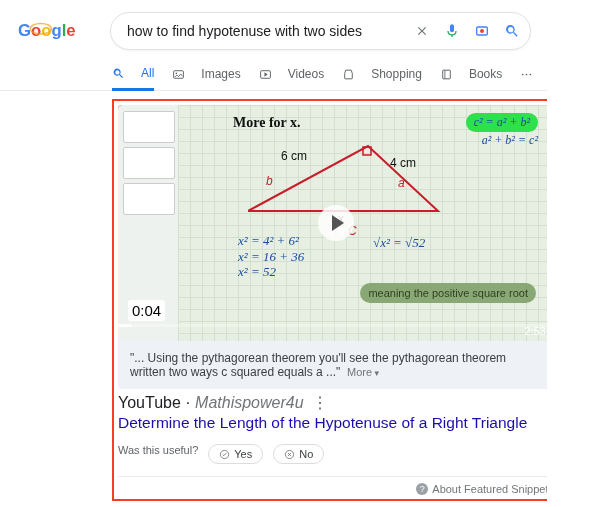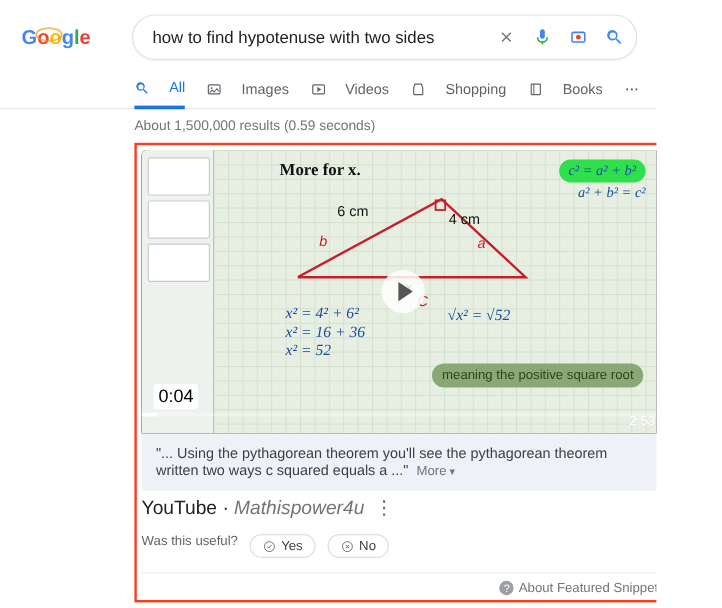--- a/index.html
+++ b/index.html
@@ -27,21 +27,21 @@
     background-image:linear-gradient(#d4e0cf 1px,transparent 1px),linear-gradient(90deg,#d4e0cf 1px,transparent 1px);
     background-size:12px 12px}
   .sidebar{position:absolute;left:0;top:0;width:60px;height:100%;background:#eef2ee;display:flex;flex-direction:column;gap:4px;padding:6px 5px;box-sizing:border-box}
   .thumb{width:100%;height:30px;background:#fff;border:1px solid #ccc;border-radius:2px}
   .solve{position:absolute;left:115px;top:10px;font:bold 14px Georgia,serif;color:#111}
   .formula-bubble{position:absolute;right:16px;top:8px;background:#2ee04b;color:#1a4b9c;padding:2px 8px;border-radius:10px;font:italic 12px serif}
   .formula2{position:absolute;right:16px;top:28px;color:#1a4b9c;font:italic 12px serif}
   .tri{position:absolute;left:130px;top:36px}
   .tri-lbl{position:absolute;font:12px/1 Arial}
   .lbl-6{left:163px;top:45px;color:#111}
-  .lbl-4{left:256px;top:52px;color:#111}
+  .lbl-4{left:272px;top:52px;color:#111}
   .lbl-b{left:148px;top:70px;color:#c81e2b;font-style:italic}
   .lbl-a{left:280px;top:72px;color:#c81e2b;font-style:italic}
   .lbl-x{left:220px;top:108px;color:#111}
   .lbl-c{left:230px;top:120px;color:#c81e2b;font-style:italic}
   .math-lines{position:absolute;left:120px;top:128px;color:#1a4b9c;font:italic 13px 'Comic Sans MS',cursive;line-height:1.2}
   .sqrt{position:absolute;left:255px;top:130px;color:#1a4b9c;font:italic 13px 'Comic Sans MS',cursive}
   .meaning{position:absolute;right:18px;bottom:38px;background:#8aa876;color:#314021;padding:4px 8px;border-radius:10px;font-size:11px}
   .play{position:absolute;left:50%;top:50%;transform:translate(-50%,-50%);width:36px;height:36px;border-radius:50%;background:rgba(255,255,255,0.85);display:flex;align-items:center;justify-content:center}
   .play:after{content:"";border-left:12px solid #555;border-top:8px solid transparent;border-bottom:8px solid transparent;margin-left:3px}
   .progress{position:absolute;left:0;right:0;bottom:14px;height:3px;background:rgba(255,255,255,0.3)}
@@ -146,21 +146,20 @@
           <circle cx="19" cy="12" r="1.6" fill="#5f6368"></circle>
         </svg>
     <span>More</span>
   </div>
   <div class="tab tools">
     <span>Tools</span>
   </div>
 </div>
 
 <div class="results">
-  <div class="stats">About 1,500,000 results (0.59 seconds)</div>
 
   <div class="featured">
 
     <div class="video">
       <div class="vid-canvas">
         <div class="grid-bg"></div>
         <div class="sidebar">
           <div class="thumb"></div>
           <div class="thumb"></div>
           <div class="thumb"></div>
@@ -196,20 +195,21 @@
 
     <div class="snippet-box">
       <span>"... Using the pythagorean theorem you'll see the pythagorean theorem written two ways c squared equals a ..."</span>&nbsp;&nbsp;<span class="more">More</span>
     </div>
 
     <div class="source">
       <span class="site">YouTube</span>
       · <span class="author">Mathispower4u</span>
       <span class="dotsmenu">⋮</span>
     </div>
+    <a class="title-link">Determine the Length of the Hypotenuse of a Right Triangle</a>
 
     <div class="useful">
       <span>Was this useful?</span>
       <div class="pill">
         <svg viewBox="0 0 24 24">
               <circle cx="12" cy="12" r="9" fill="none" stroke="#5f6368" stroke-width="1.6"></circle>
               <path d="M8 12l2.5 2.5L16 9" fill="none" stroke="#5f6368" stroke-width="1.8"></path>
             </svg>
         <span>Yes</span>
       </div>

